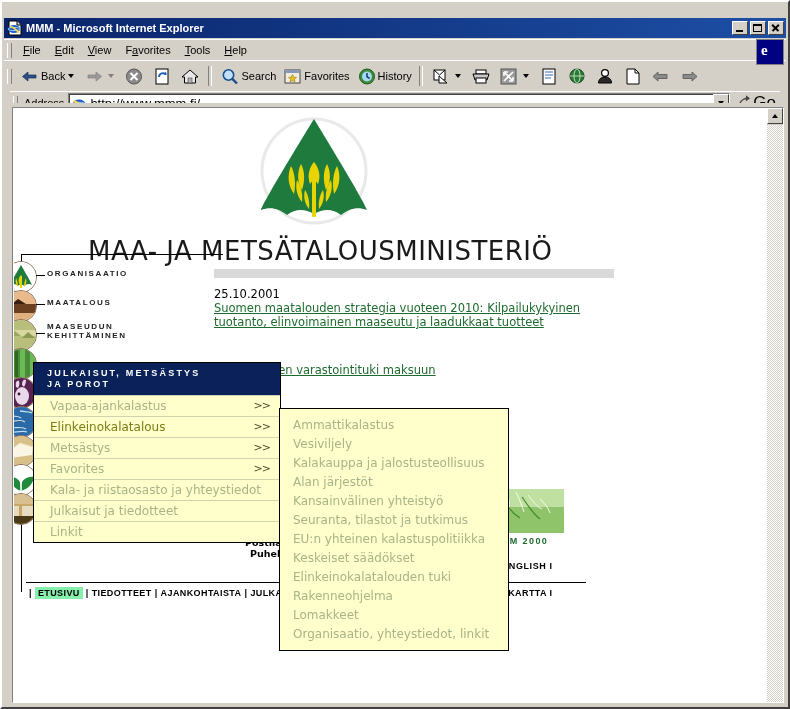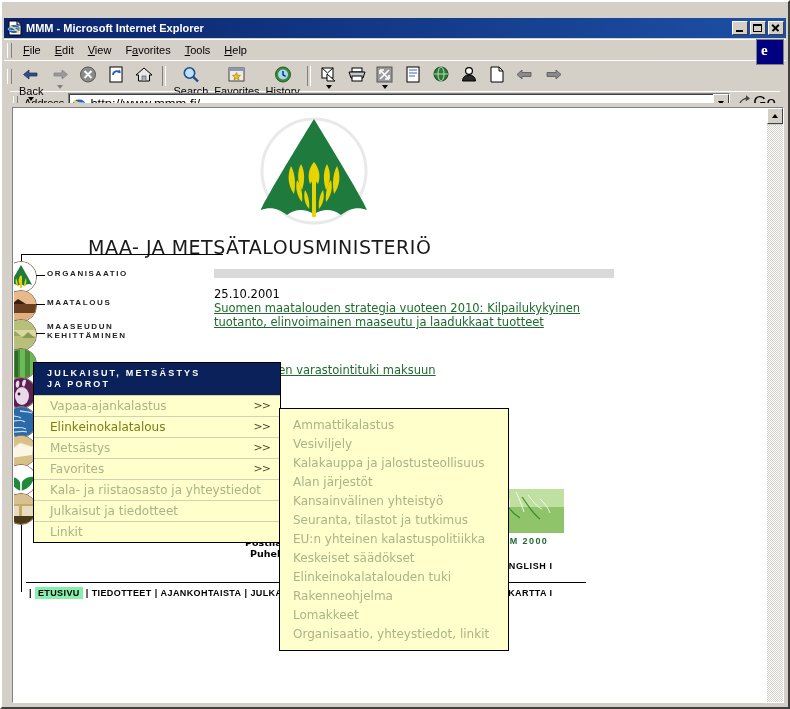--- a/index.html
+++ b/index.html
@@ -42,21 +42,21 @@
   .mi u{text-decoration:underline;}
   .logo-btn{position:absolute;right:2px;top:-1px;width:26px;height:24px;
      background:#000080;border:1px solid #808080;overflow:hidden;}
   .logo-e{position:absolute;left:4px;top:2px;color:#fff;font-size:15px;font-weight:bold;
      font-family:"Liberation Serif",serif;}
 
   
   .toolbar{height:30px;margin:0 2px;background:#d4d0c8;display:flex;align-items:center;
      border-top:1px solid #fff;}
   .tbtn{display:flex;align-items:center;height:24px;padding:0 3px;font-size:11px;color:#000;
-        white-space:nowrap;flex-direction:column;}
+        white-space:nowrap;}
   .tsep{width:2px;height:20px;margin:0 4px;border-left:1px solid #808080;border-right:1px solid #fff;}
   .arrow-dn{width:0;height:0;border-left:3px solid transparent;border-right:3px solid transparent;
      border-top:4px solid #000;margin:0 3px;}
   .arrow-dn.dis{border-top-color:#808080;}
   .ic{width:22px;height:21px;position:relative;display:inline-block;flex:0 0 auto;}
   .ic svg{position:absolute;left:0;top:0;}
 
   
   .addrbar{height:22px;margin:0 8px;background:#d4d0c8;display:flex;align-items:center;
      border-top:1px solid #fff;}
@@ -96,21 +96,21 @@
      box-sizing:border-box;}
   .sb-up{top:0;}
   .sb-up:after{content:"";position:absolute;left:4px;top:5px;width:0;height:0;
      border-left:3px solid transparent;border-right:3px solid transparent;border-bottom:4px solid #000;}
 
   
   .page{position:relative;width:100%;height:100%;background:#fff;
      font-family:"Liberation Sans",sans-serif;}
 
   .logo-wrap{position:absolute;left:215px;top:5px;width:170px;height:125px;}
-  .site-title{position:absolute;left:74px;top:127px;font-size:19px;letter-spacing:.5px;
+  .site-title{position:absolute;left:74px;top:127px;font-size:26px;letter-spacing:.5px;
      color:#1a1a1a;font-weight:normal;white-space:nowrap;
      font-family:"DejaVu Sans",sans-serif;}
 
   
   .stem-h{position:absolute;left:7px;top:145px;width:202px;height:1px;background:#000;}
   .stem-v{position:absolute;left:7px;top:145px;width:1px;height:338px;background:#000;}
 
   
   .side{position:absolute;left:0px;top:152px;width:190px;}
   .srow{position:relative;height:29px;}

